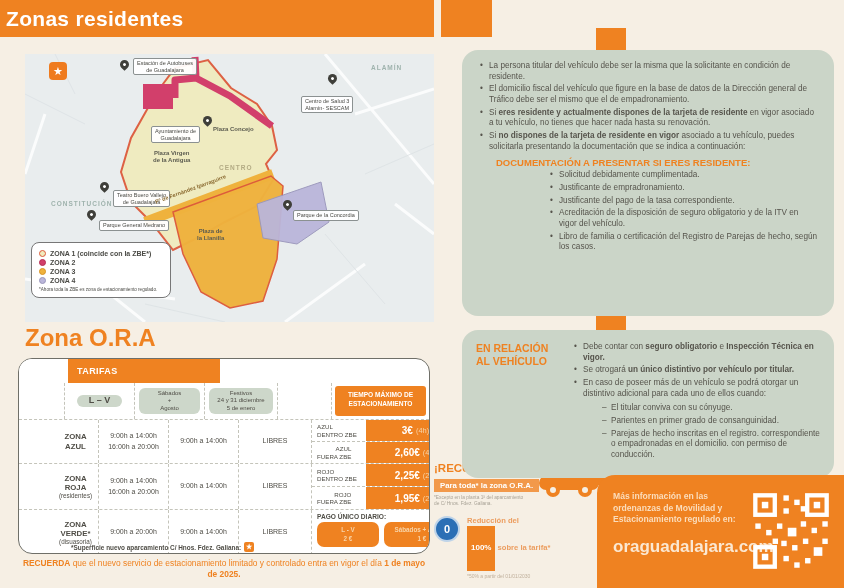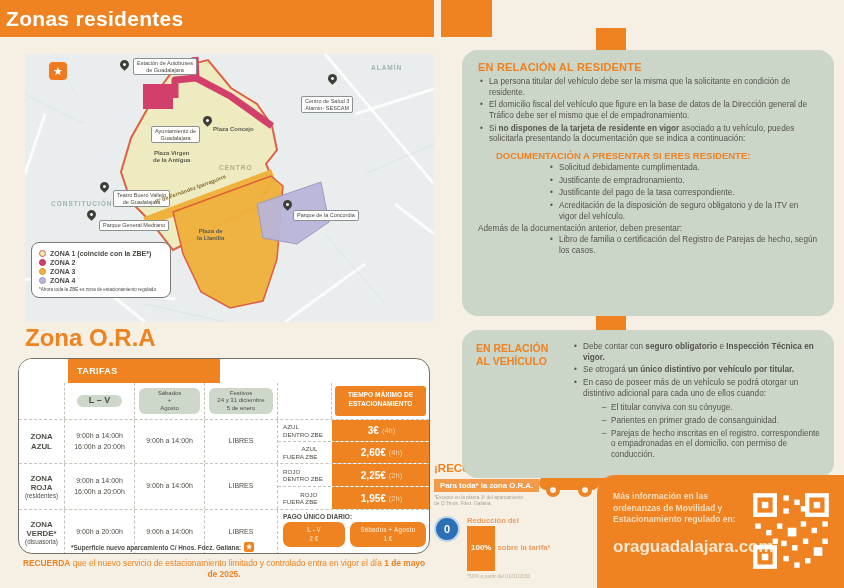--- a/index.html
+++ b/index.html
@@ -51,21 +51,21 @@
   .bx1{width:46px;background:#fff;}
   .bx2{width:211px;}
   .bgap{width:3px;background:#fff;}
   .bx3{width:152px;}
   .c1{width:46px;flex:none;}
   .c2{width:70px;flex:none;}
   .c3{width:70px;flex:none;}
   .c4{width:73px;flex:none;}
   .ctar{width:153px;flex:none;}
   .bdr{border-right:1px dashed #c4c4ba;}
-  .bdt{border-top:1px dashed #c4c4ba;}
+  .bdt{border-top:1px dashed #c4c4ba;padding-left:34px;}
   .subr{height:36px;align-items:center;}
   .pill{background:#CDD7CA;border-radius:6px;color:#4f4d46;text-align:center;margin:2px 4px;padding:2px 2px;white-space:pre-line;line-height:1.25;}
   .pill-lv{font-size:9px;font-weight:bold;padding:0 2px;margin:2px 12px;}
   .pill-s{font-size:6px;}
   .tmax{background:#EF8221;color:#fff;font-weight:bold;font-size:6.6px;text-align:center;border-radius:3px;margin:3px;padding:5px 2px;white-space:pre-line;line-height:1.3;}
   .zrow{position:relative;}
   .zr1,.zr2{height:44px;}
   .zr2{height:46px;}
   .zr3{height:46px;}
   .zcell{display:flex;flex-direction:column;justify-content:center;align-items:center;text-align:center;}
@@ -185,34 +185,33 @@
       </div>
     <div class="legend-item">
         <span class="dot dot4"></span>
         <span>ZONA 4</span>
       </div>
     <div class="legend-note">*Ahora toda la ZBE es zona de estacionamiento regulado.</div>
   </div>
 </div>
 
 <div class="abs greenbox gb1">
-  <div class="ghead">EN RELACIÓN AL RESIDENTE</div>
   <ul class="bul">
     <li>La persona titular del vehículo debe ser la misma que la solicitante en condición de residente.</li>
     <li>El domicilio fiscal del vehículo que figure en la base de datos de la Dirección general de Tráfico debe ser el mismo que el de empadronamiento.</li>
+    <li>Si <b>eres residente y actualmente dispones de la tarjeta de residente</b> en vigor asociado a tu vehículo, no tienes que hacer nada hasta su renovación.</li>
     <li>Si <b>no dispones de la tarjeta de residente en vigor</b> asociado a tu vehículo, puedes solicitarla presentando la documentación que se indica a continuación:</li>
   </ul>
   <div class="gsub" style="margin-left:18px;">DOCUMENTACIÓN A PRESENTAR SI ERES RESIDENTE:</div>
   <ul class="bul ind">
     <li>Solicitud debidamente cumplimentada.</li>
     <li>Justificante de empradronamiento.</li>
     <li>Justificante del pago de la tasa correspondiente.</li>
     <li>Acreditación de la disposición de seguro obligatorio y de la ITV en vigor del vehículo.</li>
   </ul>
-  <div class="intro">Además de la documentación anterior, deben presentar:</div>
   <ul class="bul ind">
     <li>Libro de familia o certificación del Registro de Parejas de hecho, según los casos.</li>
   </ul>
 </div>
 
 <div class="abs greenbox gb2">
   <div class="veh-title" style="white-space: pre-line;">EN RELACIÓN
 AL VEHÍCULO</div>
   <div style="flex:1;">
     <ul class="bul">

